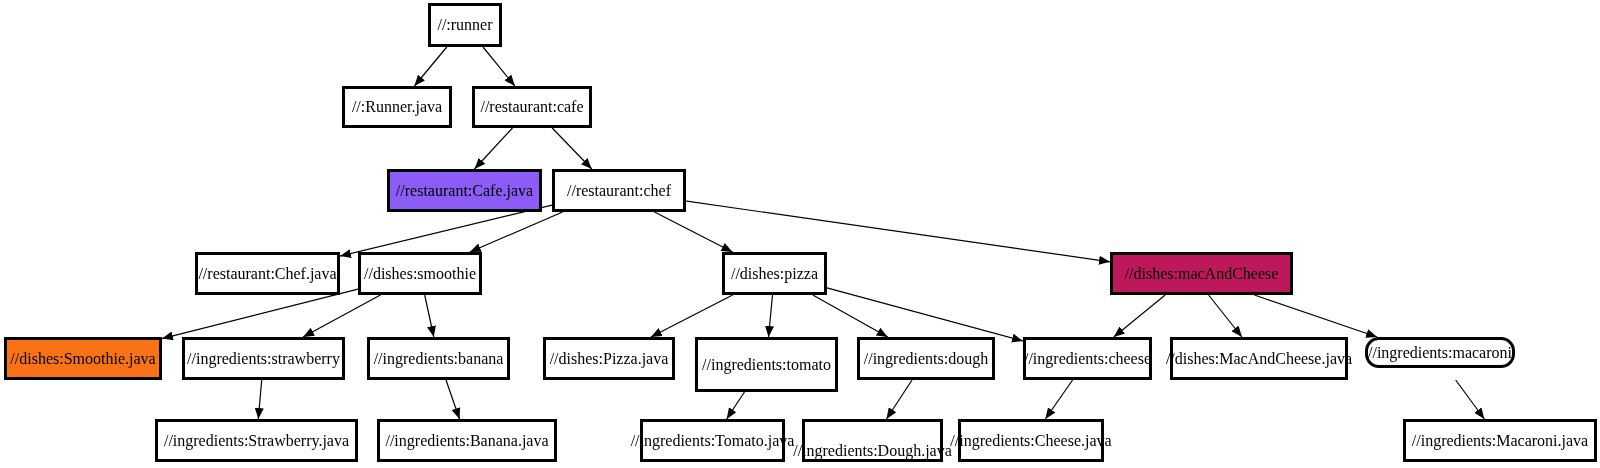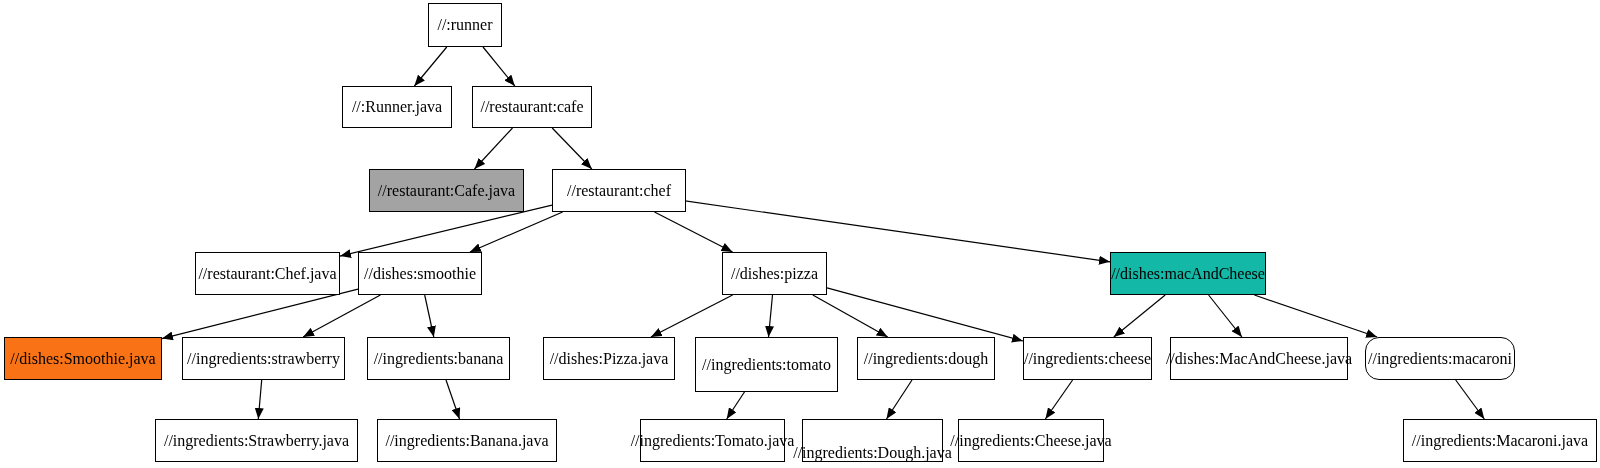--- a/index.html
+++ b/index.html
@@ -19,21 +19,21 @@
     position: absolute;
     left: 0;
     top: 0;
     width: 1600px;
     height: 468px;
   }
   .graph-node {
     position: absolute;
     box-sizing: border-box;
     background: #ffffff;
-    border: 1px solid #701a75;
+    border: 3px solid #701a75;
     display: flex;
     align-items: center;
     justify-content: center;
     font-size: 16px;
     color: #000000;
     white-space: nowrap;
     line-height: 1;
   }
 </style>
 </head>
@@ -76,36 +76,36 @@
   <div id="node-layer">
       <div class="graph-node" style="left: 428px; top: 3px; width: 74px; height: 44px; background: rgb(255, 255, 255); border-color: rgb(0, 0, 0);">
         <span>//:runner</span>
       </div>
       <div class="graph-node" style="left: 342px; top: 86px; width: 110px; height: 42px; background: rgb(255, 255, 255); border-color: rgb(0, 0, 0);">
         <span>//:Runner.java</span>
       </div>
       <div class="graph-node" style="left: 472px; top: 86px; width: 120px; height: 42px; background: rgb(255, 255, 255); border-color: rgb(0, 0, 0);">
         <span>//restaurant:cafe</span>
       </div>
-      <div class="graph-node" style="left: 369px; top: 169px; width: 155px; height: 43px; background: #a3a3a3; border-color: rgb(0, 0, 0);">
+      <div class="graph-node" style="left: 387px; top: 169px; width: 155px; height: 43px; background: #8b5cf6; border-color: rgb(0, 0, 0);">
         <span>//restaurant:Cafe.java</span>
       </div>
       <div class="graph-node" style="left: 552px; top: 169px; width: 134px; height: 43px; background: rgb(255, 255, 255); border-color: rgb(0, 0, 0);">
         <span>//restaurant:chef</span>
       </div>
       <div class="graph-node" style="left: 195px; top: 252px; width: 145px; height: 43px; background: rgb(255, 255, 255); border-color: rgb(0, 0, 0);">
         <span>//restaurant:Chef.java</span>
       </div>
       <div class="graph-node" style="left: 358px; top: 252px; width: 124px; height: 43px; background: rgb(255, 255, 255); border-color: rgb(0, 0, 0);">
         <span>//dishes:smoothie</span>
       </div>
       <div class="graph-node" style="left: 722px; top: 252px; width: 105px; height: 43px; background: rgb(255, 255, 255); border-color: rgb(0, 0, 0);">
         <span>//dishes:pizza</span>
       </div>
-      <div class="graph-node" style="left: 1110px; top: 252px; width: 156px; height: 43px; background: #14b8a6; border-color: rgb(0, 0, 0);">
+      <div class="graph-node" style="left: 1110px; top: 252px; width: 183px; height: 43px; background: #be185d; border-color: rgb(0, 0, 0);">
         <span>//dishes:macAndCheese</span>
       </div>
       <div class="graph-node" style="left: 4px; top: 337px; width: 158px; height: 43px; background: #f97316; border-color: rgb(0, 0, 0);">
         <span>//dishes:Smoothie.java</span>
       </div>
       <div class="graph-node" style="left: 182px; top: 337px; width: 163px; height: 43px; background: rgb(255, 255, 255); border-color: rgb(0, 0, 0);">
         <span>//ingredients:strawberry</span>
       </div>
       <div class="graph-node" style="left: 367px; top: 337px; width: 143px; height: 43px; background: rgb(255, 255, 255); border-color: rgb(0, 0, 0);">
         <span>//ingredients:banana</span>
@@ -118,21 +118,21 @@
       </div>
       <div class="graph-node" style="left: 857px; top: 337px; width: 138px; height: 43px; background: rgb(255, 255, 255); border-color: rgb(0, 0, 0);">
         <span>//ingredients:dough</span>
       </div>
       <div class="graph-node" style="left: 1023px; top: 337px; width: 129px; height: 43px; background: rgb(255, 255, 255); border-color: rgb(0, 0, 0);">
         <span>//ingredients:cheese</span>
       </div>
       <div class="graph-node" style="left: 1170px; top: 337px; width: 178px; height: 43px; background: rgb(255, 255, 255); border-color: rgb(0, 0, 0);">
         <span>//dishes:MacAndCheese.java</span>
       </div>
-      <div class="graph-node" style="left: 1365px; top: 337px; width: 150px; height: 43px; background: rgb(255, 255, 255); border-color: rgb(0, 0, 0); border-radius: 14px;">
+      <div class="graph-node" style="left: 1365px; top: 337px; width: 150px; height: 31px; background: rgb(255, 255, 255); border-color: rgb(0, 0, 0); border-radius: 14px;">
         <span>//ingredients:macaroni</span>
       </div>
       <div class="graph-node" style="left: 155px; top: 419px; width: 203px; height: 43px; background: rgb(255, 255, 255); border-color: rgb(0, 0, 0);">
         <span>//ingredients:Strawberry.java</span>
       </div>
       <div class="graph-node" style="left: 377px; top: 419px; width: 180px; height: 43px; background: rgb(255, 255, 255); border-color: rgb(0, 0, 0);">
         <span>//ingredients:Banana.java</span>
       </div>
       <div class="graph-node" style="left: 640px; top: 419px; width: 145px; height: 43px; background: rgb(255, 255, 255); border-color: rgb(0, 0, 0);">
         <span>//ingredients:Tomato.java</span>

